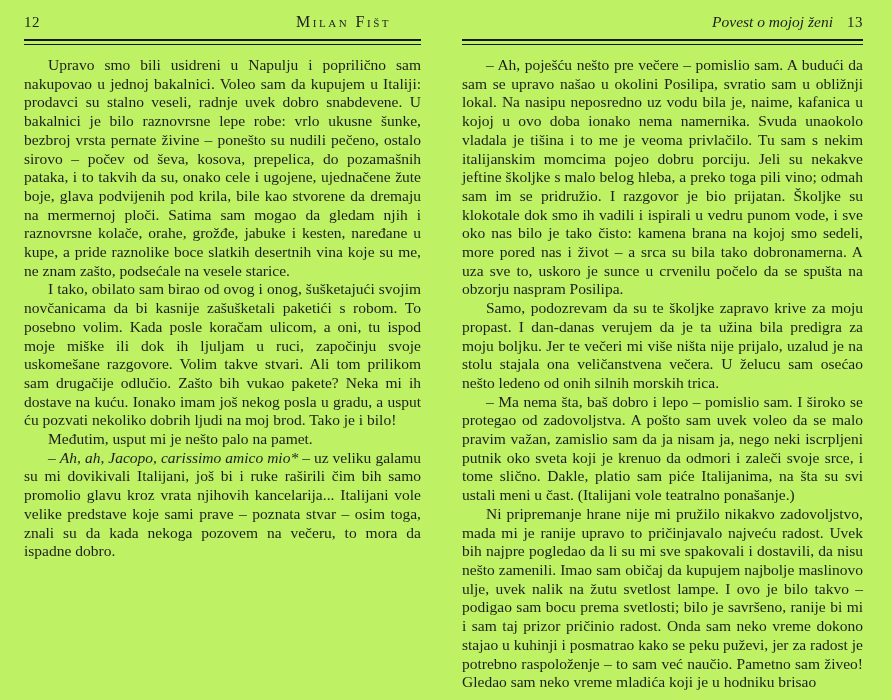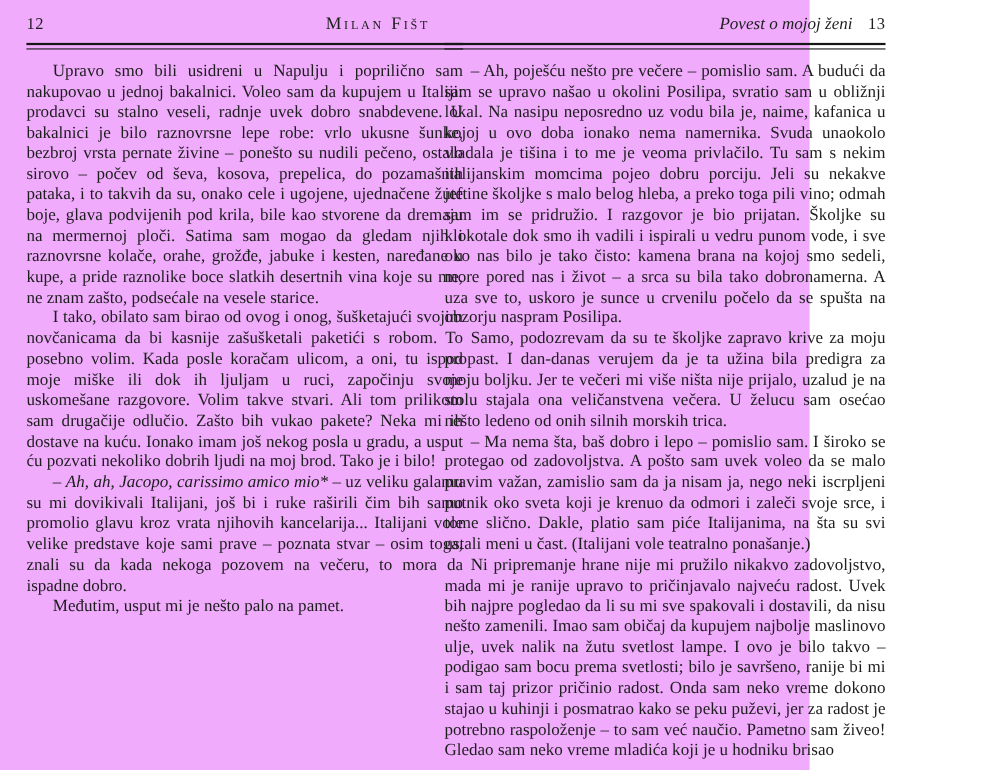--- a/index.html
+++ b/index.html
@@ -9,40 +9,40 @@
   }
   body {
     width: 892px;
     height: 700px;
     overflow: hidden;
     font-family: "Liberation Serif", "DejaVu Serif", serif;
     color: #1d1d1d;
   }
   .spread {
     display: flex;
-    width: 736px;
+    width: 892px;
     height: 700px;
-    background: #f0abfc;
+    background: #bef264;
   }
   .page {
     position: relative;
     width: 446px;
     height: 700px;
     box-sizing: border-box;
   }
   .page-content {
     position: absolute;
     top: 12px;
   }
   .page-left .page-content {
     left: 24px;
     width: 397px;
   }
   .page-right .page-content {
-    left: 36px;
+    left: 16px;
     width: 401px;
   }
   .running-head {
     display: flex;
     align-items: baseline;
     height: 25px;
     font-size: 15px;
     padding-top: 1px;
   }
   .running-head .page-num {
@@ -113,22 +113,22 @@
         <span class="page-num">12</span>
         <span class="head-title smallcaps">Milan Fišt</span>
         <span class="page-num"></span>
       </div>
 
       <div class="header-rule"></div>
 
       <div class="body-text">
         <p>Upravo smo bili usidreni u Napulju i poprilično sam nakupovao u jednoj bakalnici. Voleo sam da kupujem u Italiji: prodavci su stalno veseli, radnje uvek dobro snabdevene. U bakalnici je bilo raznovrsne lepe robe: vrlo ukusne šunke, bezbroj vrsta pernate živine – ponešto su nudili pečeno, ostalo sirovo – počev od ševa, kosova, prepelica, do pozamašnih pataka, i to takvih da su, onako cele i ugojene, ujednačene žute boje, glava podvijenih pod krila, bile kao stvorene da dremaju na mermernoj ploči. Satima sam mogao da gledam njih i raznovrsne kolače, orahe, grožđe, jabuke i kesten, naređane u kupe, a pride raznolike boce slatkih desertnih vina koje su me, ne znam zašto, podsećale na vesele starice.</p>
         <p>I tako, obilato sam birao od ovog i onog, šušketajući svojim novčanicama da bi kasnije zašušketali paketići s robom. To posebno volim. Kada posle koračam ulicom, a oni, tu ispod moje miške ili dok ih ljuljam u ruci, započinju svoje uskomešane razgovore. Volim takve stvari. Ali tom prilikom sam drugačije odlučio. Zašto bih vukao pakete? Neka mi ih dostave na kuću. Ionako imam još nekog posla u gradu, a usput ću pozvati nekoliko dobrih ljudi na moj brod. Tako je i bilo!</p>
+        <p>Međutim, usput mi je nešto palo na pamet.</p>
         <p><span>– </span><span class="italic-seg">Ah, ah, Jacopo, carissimo amico mio*</span><span> – uz veliku galamu su mi dovikivali Italijani, još bi i ruke raširili čim bih samo promolio glavu kroz vrata njihovih kancelarija... Italijani vole velike predstave koje sami prave – poznata stvar – osim toga, znali su da kada nekoga pozovem na večeru, to mora da ispadne dobro.</span></p>
-        <p>Međutim, usput mi je nešto palo na pamet.</p>
       </div>
     </div>
 
   </div>
 
   <div class="page page-right">
     <div class="page-content">
 
       <div class="running-head">
         <span class="page-num"></span>

